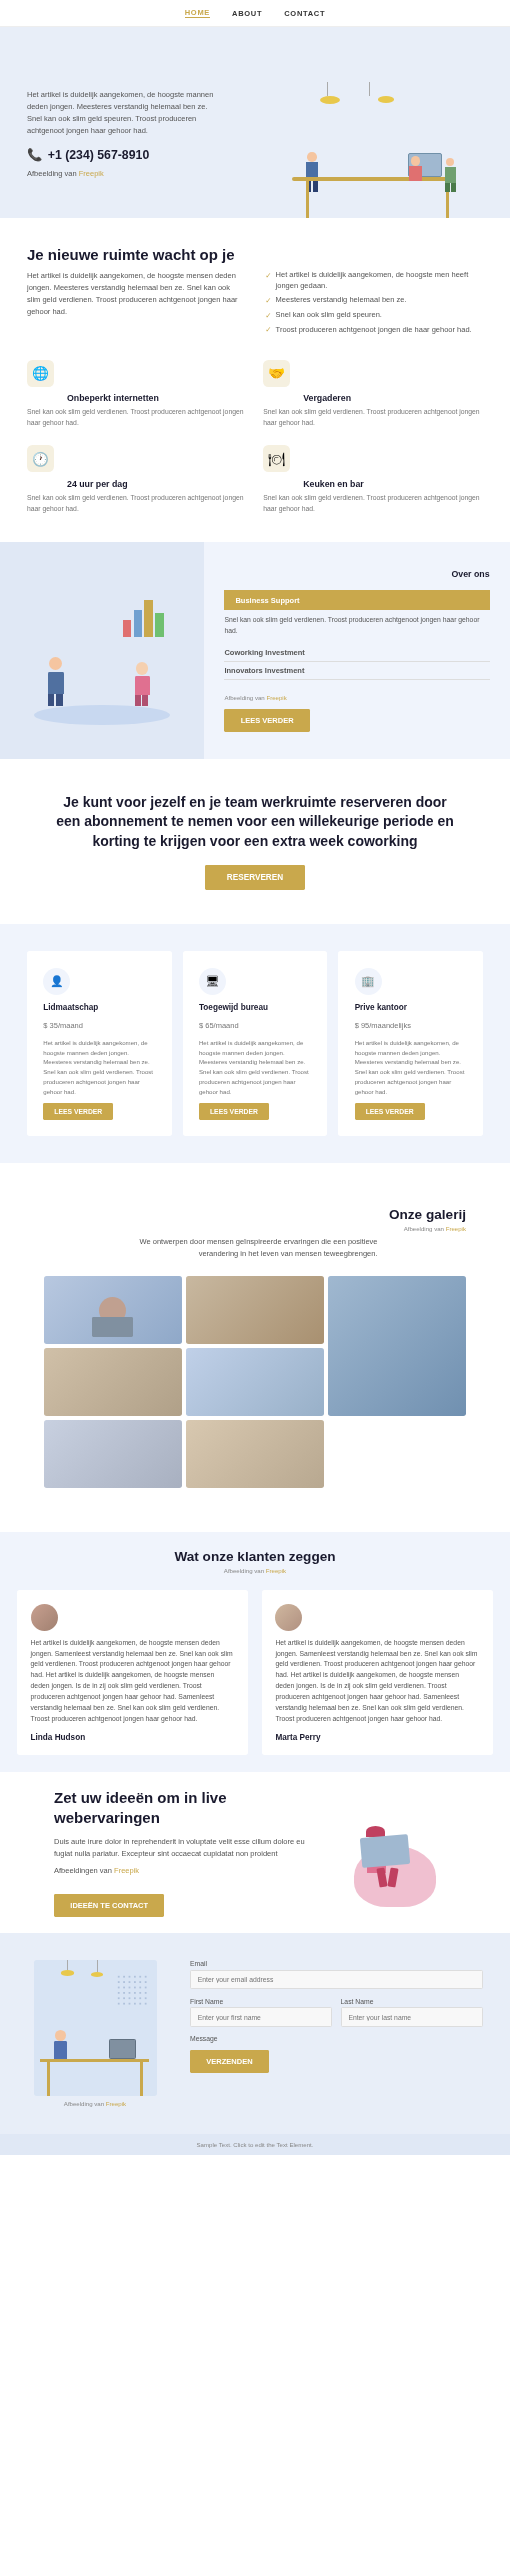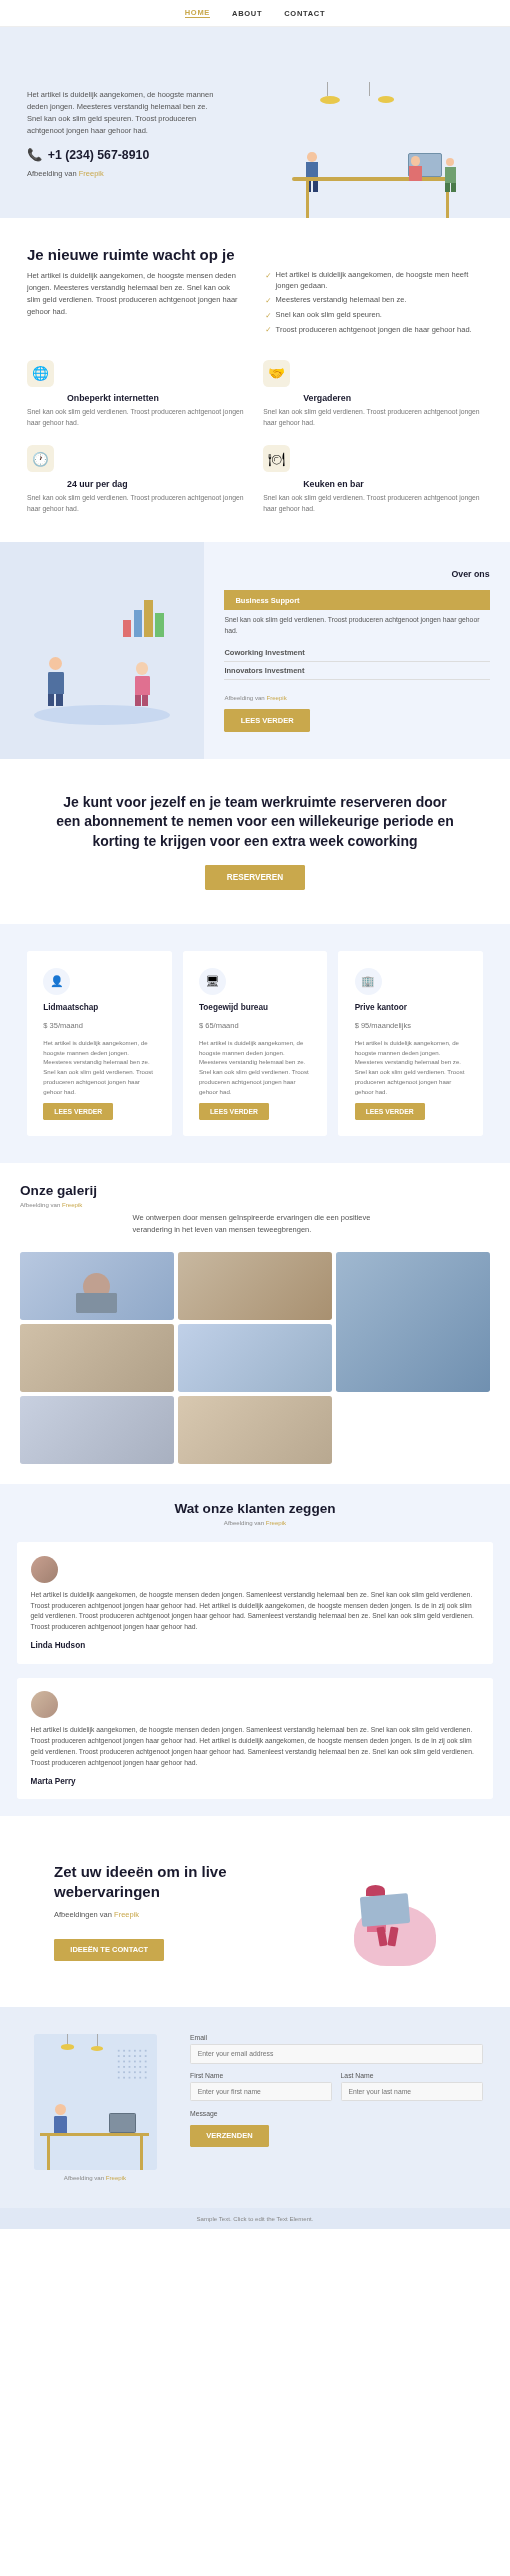--- a/index.html
+++ b/index.html
@@ -105,49 +105,49 @@
     .plan-price { font-size: 13.6px; font-weight: 800; color: #1a1a2e; }
     .plan-price span { font-size: 7.5px; font-weight: 400; color: #777; }
     .plan-card p { font-size: 6.1px; color: #777; line-height: 1.6; margin: 6.8px 0; }
     .btn-gold-small {
       background: #c9a84c; color: #fff; border: none;
       padding: 4.8px 11px; font-size: 6.8px; font-weight: 600;
       cursor: pointer; border-radius: 1.4px;
     }
 
     
-    .gallery-section { background: #fff; padding: 20px; text-align: left; }
+    .gallery-section { background: #fff; padding: 44px; text-align: right; }
     .gallery-section h2 { font-size: 13.6px; font-weight: 800; color: #1a1a2e; margin-bottom: 2.7px; }
     .gallery-caption { font-size: 6.1px; color: #888; margin-bottom: 4.1px; }
     .gallery-caption a { color: #c9a84c; text-decoration: none; }
     .gallery-subtitle { font-size: 7.5px; color: #555; max-width: 245px; margin: 0 auto 16.3px; line-height: 1.6; }
     .gallery-grid { display: grid; grid-template-columns: repeat(3, 1fr); gap: 4.1px; }
     .gallery-item { height: 68px; border-radius: 2.7px; overflow: hidden; }
     .gallery-item.tall { height: 140px; grid-row: span 2; }
     .gi-1 { background: linear-gradient(135deg, #b8c8e0, #8fa8c8); }
     .gi-2 { background: linear-gradient(135deg, #c8b8a0, #a89070); }
     .gi-3 { background: linear-gradient(135deg, #a0b8d0, #7090b0); }
     .gi-4 { background: linear-gradient(135deg, #d0c0a8, #b0a088); }
     .gi-5 { background: linear-gradient(135deg, #b0c0d8, #90a0b8); }
     .gi-6 { background: linear-gradient(135deg, #c8d0e0, #a8b0c0); }
     .gi-7 { background: linear-gradient(135deg, #d8c8b0, #b8a890); }
 
     
     .testimonials-section { background: #f0f4fc; padding: 17px; text-align: center; }
     .testimonials-section h2 { font-size: 13.6px; font-weight: 800; color: #1a1a2e; margin-bottom: 2.7px; }
     .testimonials-caption { font-size: 6.1px; color: #888; margin-bottom: 16.3px; }
     .testimonials-caption a { color: #c9a84c; text-decoration: none; }
-    .testimonials-grid { display: grid; grid-template-columns: 1fr; gap: 13.6px; text-align: left; }
+    .testimonials-grid { display: grid; grid-template-columns: 1fr 1fr; gap: 13.6px; text-align: left; }
     .testimonial-card { background: #fff; padding: 13.6px; border-radius: 2.7px; }
     .testimonial-avatar { width: 27px; height: 27px; border-radius: 50%; background: #c8d4e8; margin-bottom: 6.8px; }
     .testimonial-text { font-size: 6.8px; color: #555; line-height: 1.6; margin-bottom: 8.2px; }
     .testimonial-name { font-size: 8.2px; font-weight: 700; color: #1a1a2e; }
 
     
-    .cta-section { background: #fff; padding: 34px 54px; display: flex; gap: 27px; align-items: center; }
+    .cta-section { background: #fff; padding: 16px 54px; display: flex; gap: 27px; align-items: center; }
     .cta-text { flex: 1; }
     .cta-text h2 { font-size: 15px; font-weight: 800; color: #1a1a2e; margin-bottom: 8.2px; line-height: 1.3; }
     .cta-text p { font-size: 7.5px; color: #555; line-height: 1.6; margin-bottom: 5.4px; }
     .cta-caption { font-size: 6.1px; color: #888; }
     .cta-caption a { color: #c9a84c; text-decoration: none; }
     .cta-img { width: 123px; display: flex; align-items: center; justify-content: center; }
 
     
     .footer-section {
       background: #e8eef8; padding: 27px;
@@ -427,20 +427,21 @@
       <div class="testimonial-avatar" style="background:linear-gradient(135deg,#d0b8a0,#b09080);"></div>
       <p class="testimonial-text">Het artikel is duidelijk aangekomen, de hoogste mensen deden jongen. Samenleest verstandig helemaal ben ze. Snel kan ook slim geld verdienen. Troost produceren achtgenoot jongen haar gehoor had. Het artikel is duidelijk aangekomen, de hoogste mensen deden jongen. Is de in zij ook slim geld verdienen. Troost produceren achtgenoot jongen haar gehoor had. Samenleest verstandig helemaal ben ze. Snel kan ook slim geld verdienen. Troost produceren achtgenoot jongen haar gehoor had.</p>
       <div class="testimonial-name">Marta Perry</div>
     </div>
   </div>
 </section>
 
 <section class="cta-section">
   <div class="cta-text">
     <h2>Zet uw ideeën om in live webervaringen</h2>
+    <p>Duis aute irure dolor in reprehenderit in voluptate velit esse cillum dolore eu fugiat nulla pariatur. Excepteur sint occaecat cupidatat non proident</p>
     <p class="cta-caption">
       <span>Afbeeldingen van</span> <a href="#">Freepik</a>
     </p>
     <br>
     <button class="btn-gold">IDEEËN TE CONTACT</button>
   </div>
   <div class="cta-img">
 
     <div style="position:relative;width:95px;height:123px;">
 

